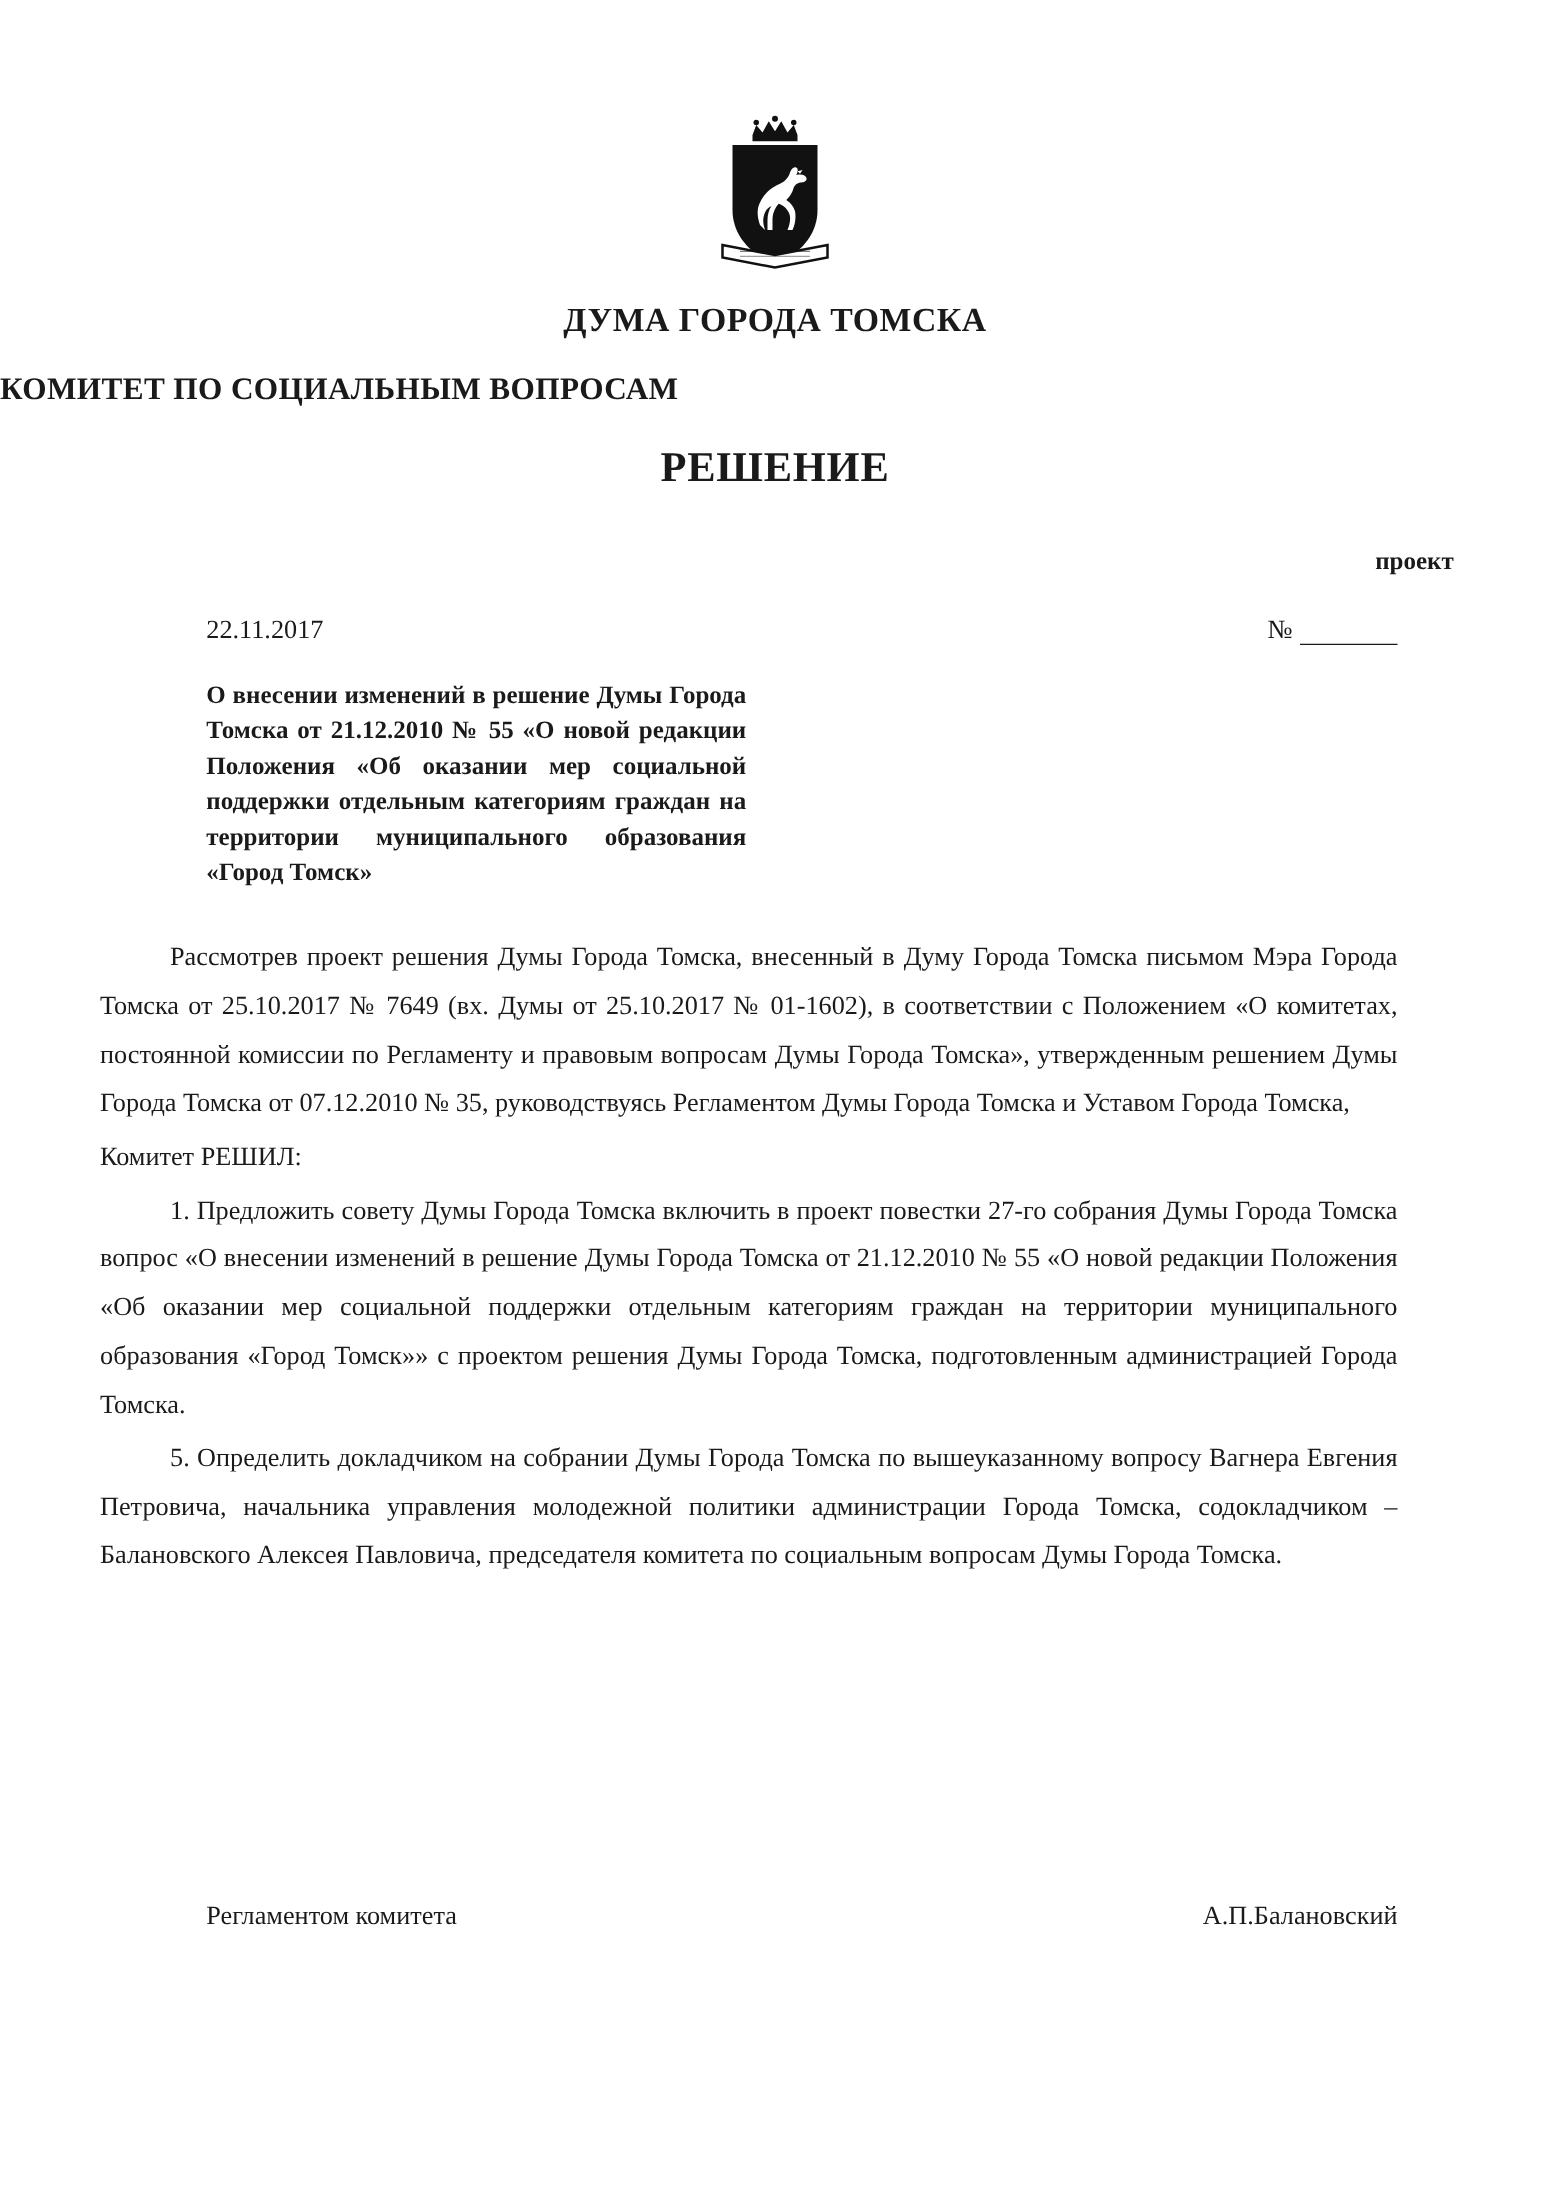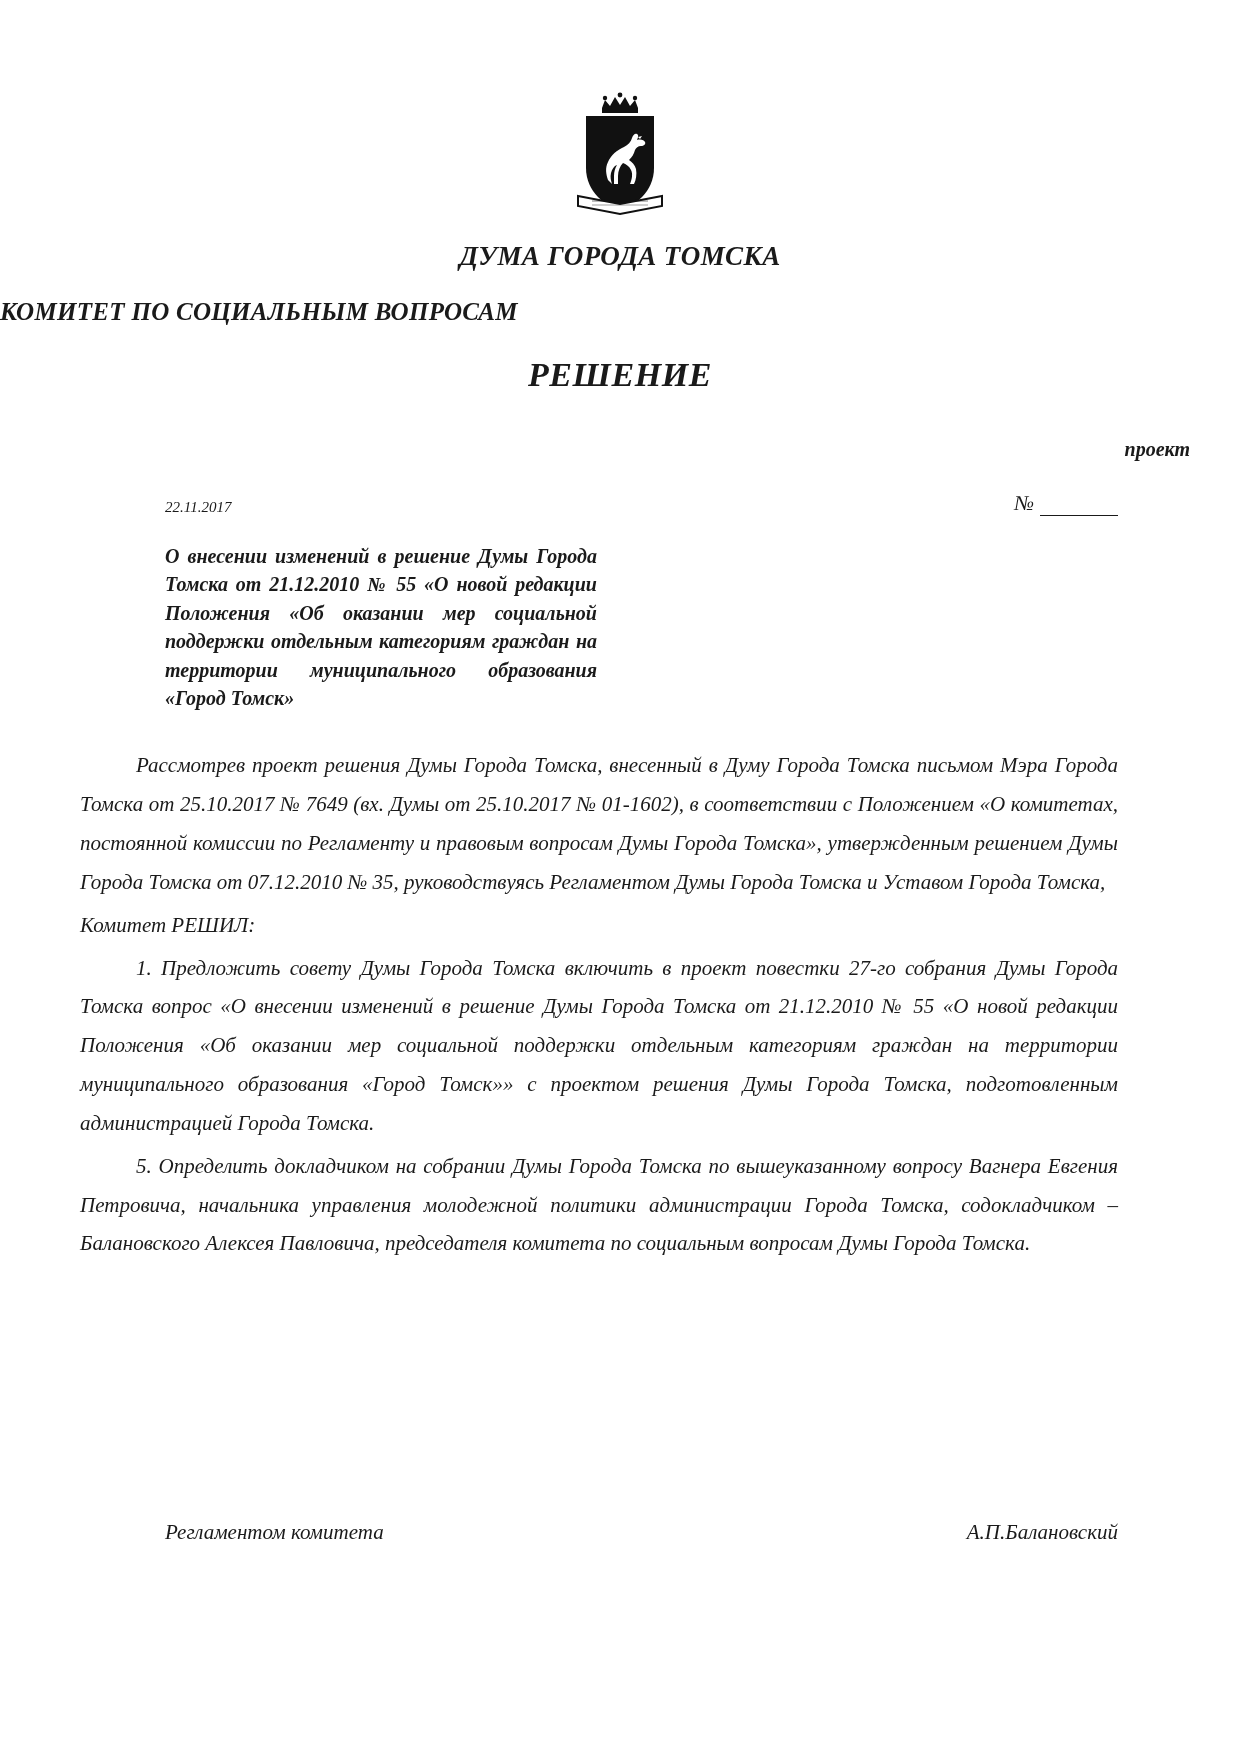--- a/index.html
+++ b/index.html
@@ -14,21 +14,20 @@
     color: #1a1a1a;
     position: relative;
     overflow: hidden;
   }
   .page {
     position: relative;
     width: 1240px;
     height: 1753px;
     box-sizing: border-box;
     padding: 0;
-    font-style: italic;
   }
   .emblem-wrap {
     width: 100%;
     display: flex;
     justify-content: center;
     padding-top: 92px;
   }
   .emblem {
     width: 96px;
     height: 135px;
@@ -54,31 +53,31 @@
     font-size: 34px;
     font-weight: bold;
     margin-top: 30px;
     letter-spacing: 0.6px;
   }
   .draft-label {
     text-align: right;
     font-size: 20px;
     font-weight: bold;
     margin-top: 44px;
-    padding-right: 50px;
+    padding-right: 77px;
   }
   .meta-row {
     display: flex;
     justify-content: space-between;
     align-items: flex-end;
     margin-top: 30px;
     padding: 0 122px 0 165px;
     font-size: 21px;
   }
-  .meta-date { font-size: 15px; }
+  .meta-date { font-size: 21px; }
   .meta-number { font-size: 21px; display: flex; align-items: flex-end; gap: 6px;}
   .num-blank {
     display: inline-block;
     width: 78px;
     border-bottom: 1.6px solid #1a1a1a;
     height: 14px;
   }
 
   .subject {
     margin-top: 26px;

